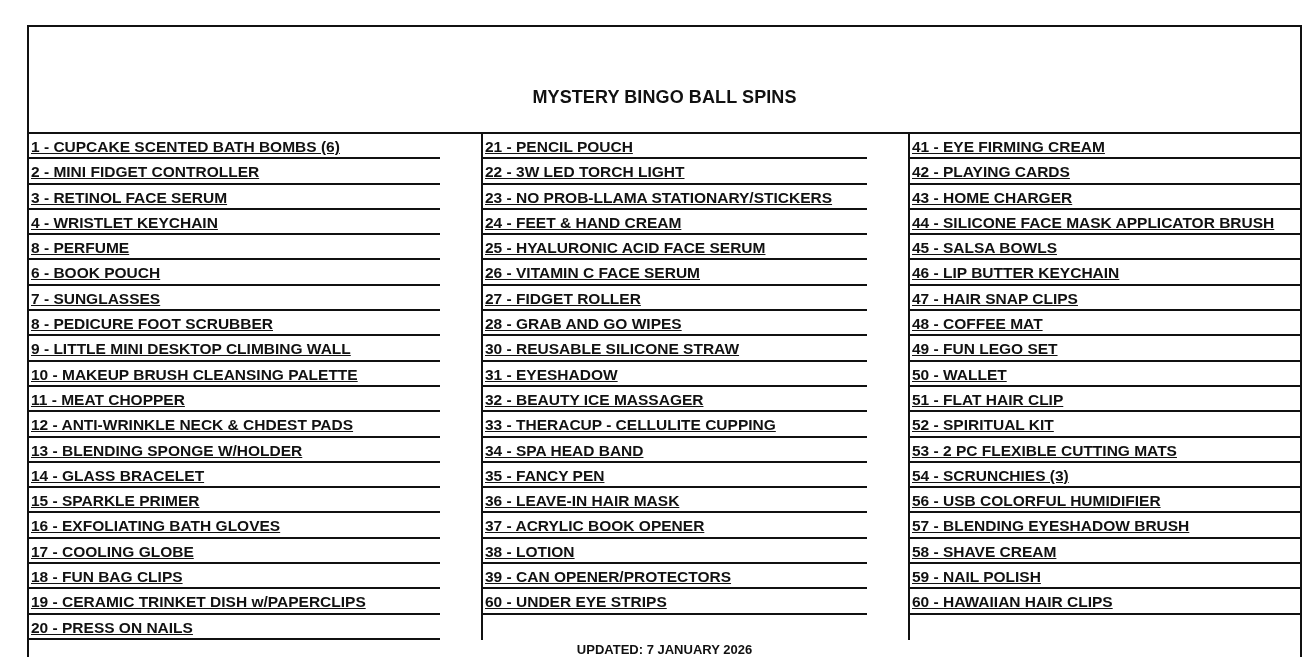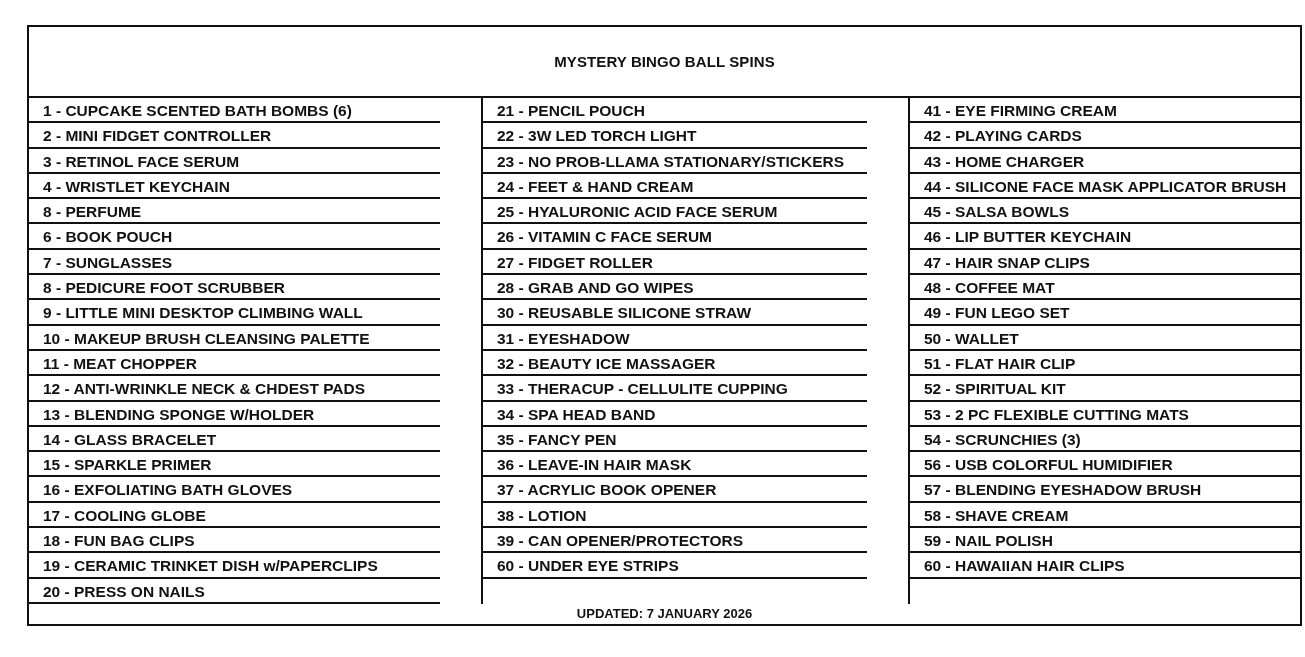--- a/index.html
+++ b/index.html
@@ -1,22 +1,22 @@
 <!DOCTYPE html>
 <html><head>
 <meta charset="utf-8">
 <style>
   html,body{margin:0;padding:0;background:#fff;}
   body{width:1305px;height:657px;position:relative;font-family:"Liberation Sans",sans-serif;color:#111;}
   .sheet{position:absolute;left:27px;top:25px;width:1275px;border:2px solid #111;box-sizing:border-box;}
-  .title{height:69px;display:flex;align-items:center;justify-content:center;border-bottom:2px solid #111;font-weight:bold;font-size:15px;letter-spacing:0.1px;}
+  .title{height:69px;display:flex;align-items:center;justify-content:center;border-bottom:2px solid #111;font-weight:bold;font-size:18px;letter-spacing:0.1px;margin-top:36px;}
   .grid{display:grid;grid-template-columns:411px 427px 1fr;}
   .col{display:flex;flex-direction:column;}
   .col + .col{border-left:2px solid #111;margin-left:41px;}
-  .cell{height:25.3px;line-height:25px;box-sizing:border-box;padding-left:14px;font-weight:bold;font-size:15.5px;white-space:nowrap;overflow:hidden;border-bottom:2px solid #111;}
+  .cell{height:25.3px;line-height:25px;box-sizing:border-box;padding-left:2px;font-weight:bold;font-size:15.5px;white-space:nowrap;overflow:hidden;border-bottom:2px solid #111;text-decoration:underline;}
   .col .cell:last-child{border-bottom:2px solid #111;}
   .footer{height:20px;display:flex;align-items:center;justify-content:center;font-weight:bold;font-size:13px;border-radius:7px;}
 </style>
 </head>
 <body>
 
 <div class="sheet">
   <div class="title">MYSTERY BINGO BALL SPINS</div>
   <div class="grid">
     <div class="col">

